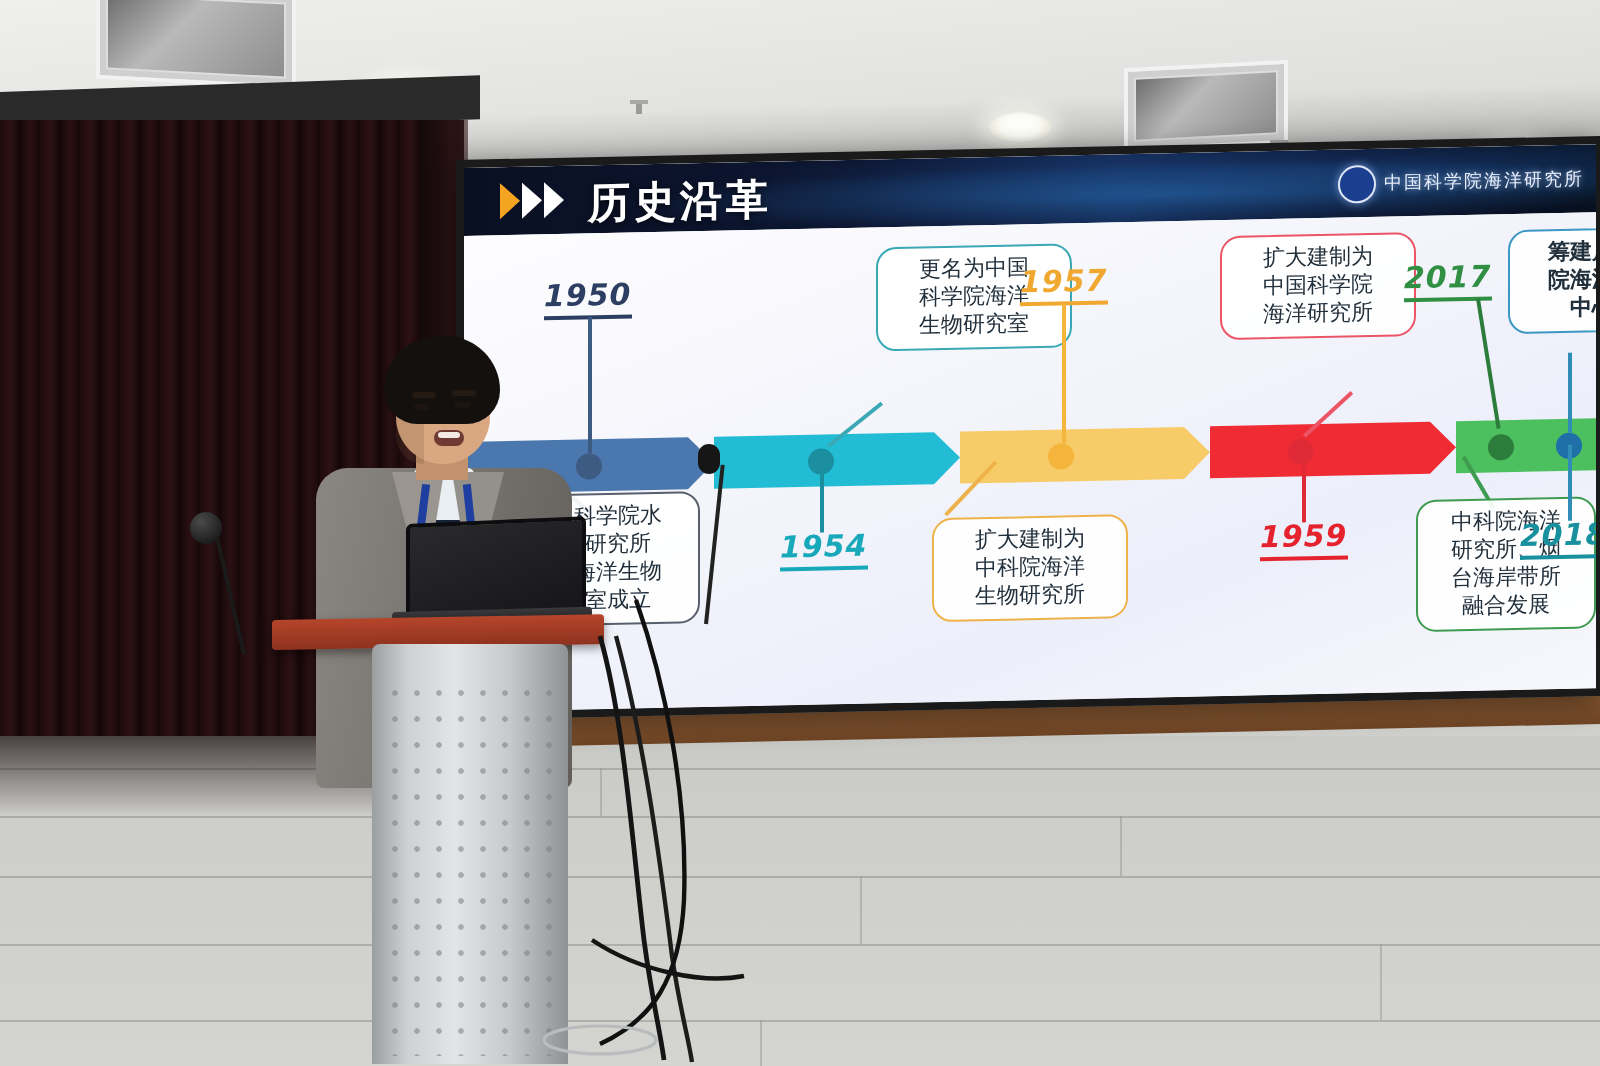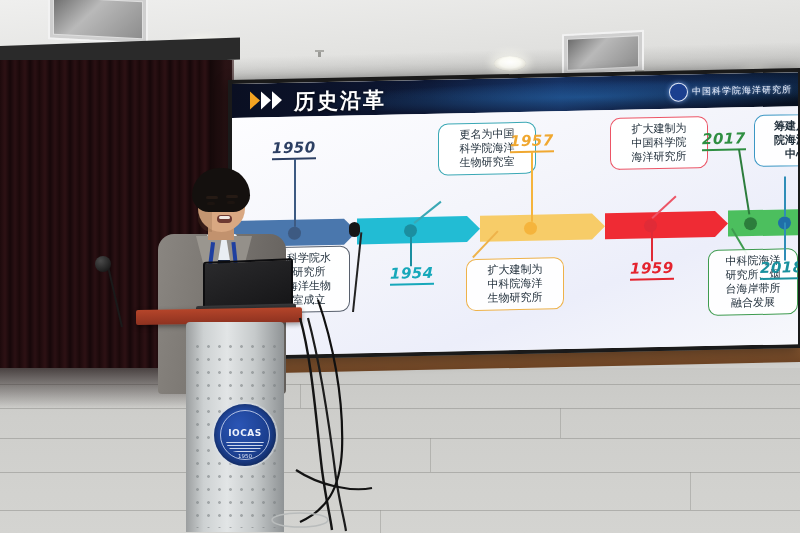--- a/index.html
+++ b/index.html
@@ -309,26 +309,20 @@
   </div>
 
   <div class="lap-screen"></div>
   <div class="lap-base"></div>
 
   <div class="podium-rail" style="left:190px;"></div>
   <div class="podium-rail" style="left:276px;"></div>
   <div class="podium-top"></div>
   <div class="podium-col"></div>
   <div class="podium-holes"></div>
-  <div class="emblem">
-    <div class="emblem-in"></div>
-    <div class="emblem-wave"></div>
-    <div class="emblem-txt">IOCAS</div>
-    <div class="emblem-yr">1950</div>
-  </div>
 
   <div class="mic-stem"></div>
   <div class="mic-head"></div>
   <div class="mic2-stem"></div>
   <div class="mic2-head"></div>
 
   <svg class="cables" viewBox="0 0 800 533">
     <path d="M300,318 C312,360 316,420 322,470 C326,500 330,515 332,530" stroke="#141414" stroke-width="2.4" fill="none"></path>
     <path d="M308,318 C322,370 330,430 336,478 C340,505 344,518 346,531" stroke="#1c1c1c" stroke-width="2.2" fill="none"></path>
     <path d="M318,300 C332,340 344,396 342,450 C340,490 326,510 300,522" stroke="#101010" stroke-width="2.2" fill="none"></path>

